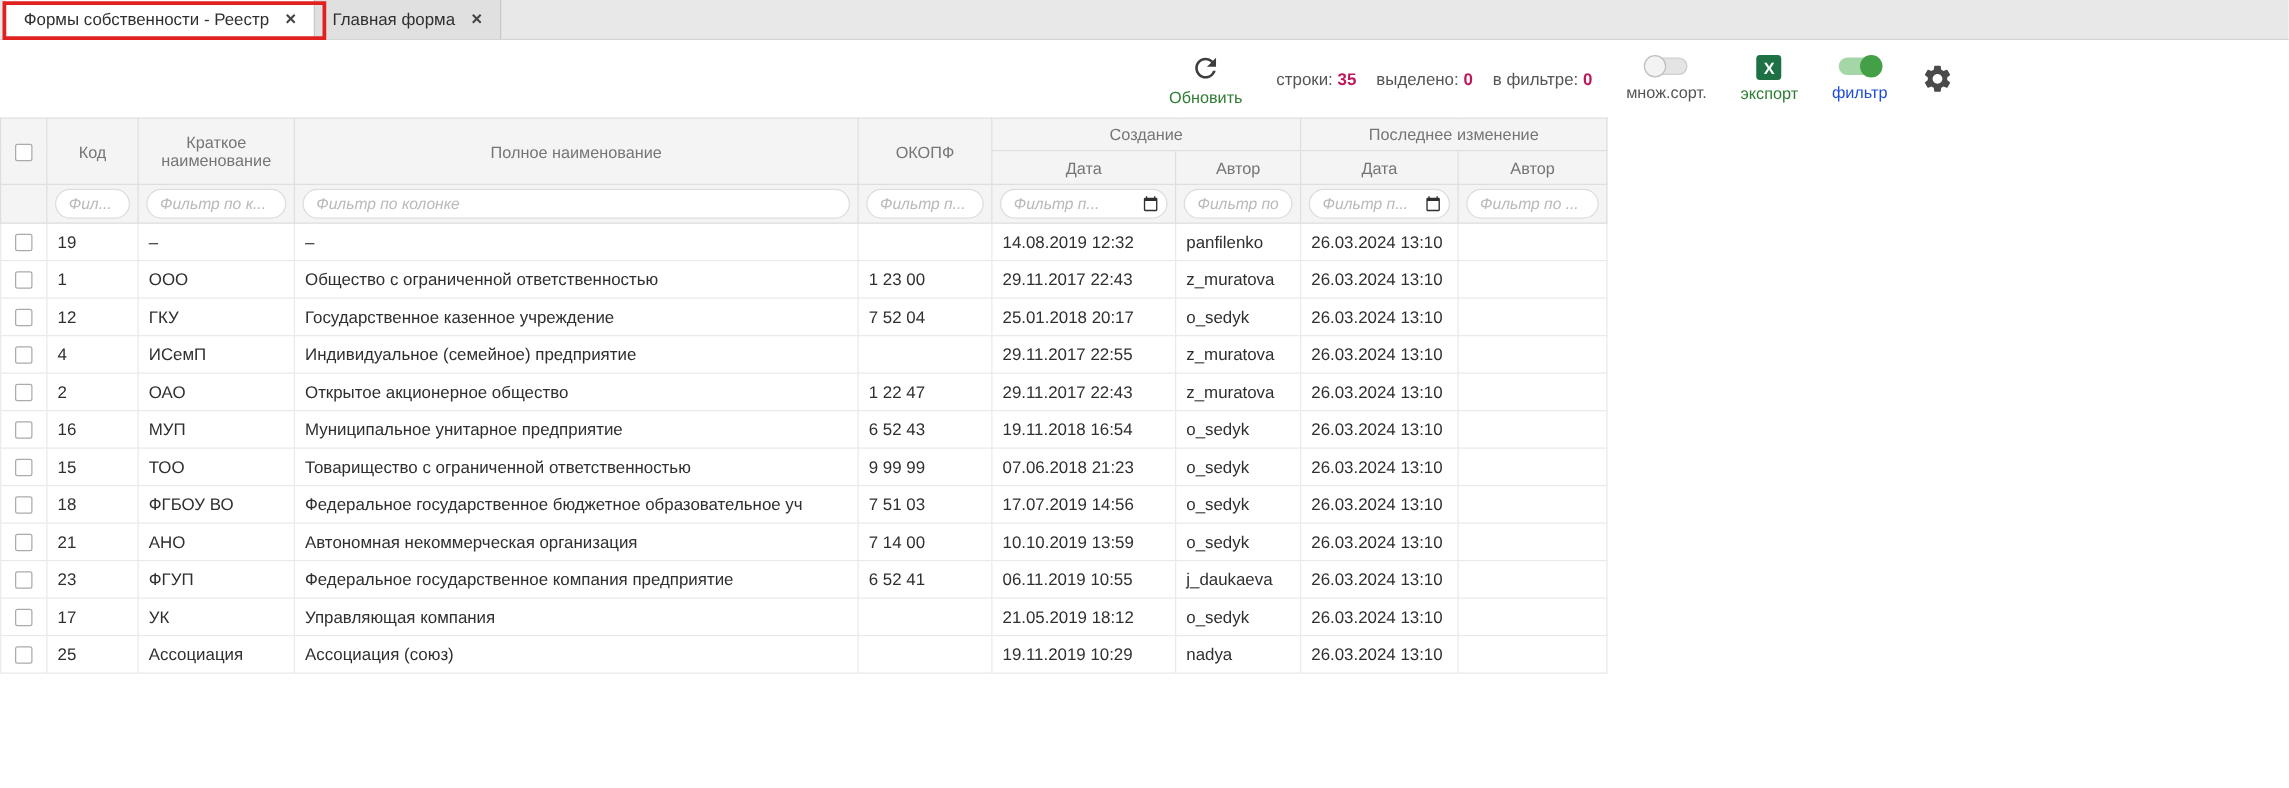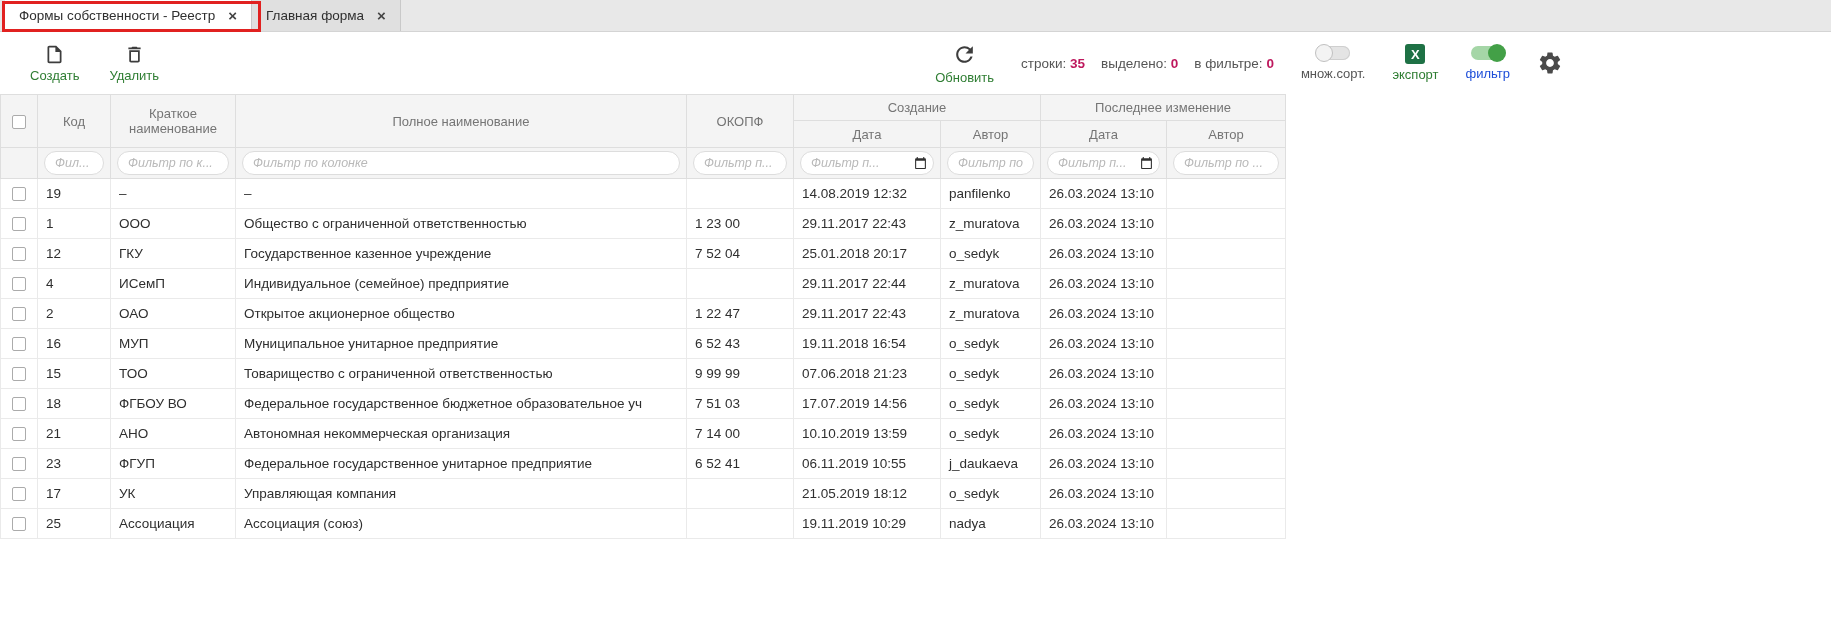--- a/index.html
+++ b/index.html
@@ -75,34 +75,20 @@
       <span class="tab-close">×</span>
     </div>
     <div class="tab inactive">
       <span>Главная форма</span>
       <span class="tab-close">×</span>
     </div>
     <div class="annotation-box"></div>
   </div>
 
   <div class="toolbar">
-    <div class="toolbar-left">
-      <div class="tool-btn">
-        <svg class="tool-icon" viewBox="0 0 24 24">
-            <path d="M14 2H6c-1.1 0-2 .9-2 2v16c0 1.1.89 2 1.99 2H18c1.1 0 2-.9 2-2V8l-6-6zm4 18H6V4h7v5h5v11z"></path>
-          </svg>
-        <span class="tool-label">Создать</span>
-      </div>
-      <div class="tool-btn">
-        <svg class="tool-icon" viewBox="0 0 24 24">
-            <path d="M16 9v10H8V9h8m-1.5-6h-5l-1 1H5v2h14V4h-3.5l-1-1zM18 7H6v12c0 1.1.9 2 2 2h8c1.1 0 2-.9 2-2V7z"></path>
-          </svg>
-        <span class="tool-label">Удалить</span>
-      </div>
-    </div>
 
     <div class="toolbar-right">
       <div class="tool-btn">
         <svg class="tool-icon big" viewBox="0 0 24 24">
             <path d="M17.65 6.35A7.958 7.958 0 0 0 12 4c-4.42 0-7.99 3.58-7.99 8s3.57 8 7.99 8c3.73 0 6.84-2.55 7.73-6h-2.08a5.99 5.99 0 0 1-5.65 4c-3.31 0-6-2.69-6-6s2.69-6 6-6c1.66 0 3.14.69 4.22 1.78L13 11h7V4l-2.35 2.35z"></path>
           </svg>
         <span class="tool-label">Обновить</span>
       </div>
 
       <div class="stats">
@@ -238,21 +224,21 @@
     <td>26.03.2024 13:10</td>
     <td></td>
   </tr>
 
   <tr>
     <td class="cb-cell"><input type="checkbox" style=""></td>
     <td>4</td>
     <td>ИСемП</td>
     <td>Индивидуальное (семейное) предприятие</td>
     <td></td>
-    <td>29.11.2017 22:44</td>
+    <td>29.11.2017 22:55</td>
     <td>z_muratova</td>
     <td>26.03.2024 13:10</td>
     <td></td>
   </tr>
 
   <tr>
     <td class="cb-cell"><input type="checkbox" style=""></td>
     <td>2</td>
     <td>ОАО</td>
     <td>Открытое акционерное общество</td>
@@ -308,21 +294,21 @@
     <td>10.10.2019 13:59</td>
     <td>o_sedyk</td>
     <td>26.03.2024 13:10</td>
     <td></td>
   </tr>
 
   <tr>
     <td class="cb-cell"><input type="checkbox" style=""></td>
     <td>23</td>
     <td>ФГУП</td>
-    <td>Федеральное государственное унитарное предприятие</td>
+    <td>Федеральное государственное компания предприятие</td>
     <td>6 52 41</td>
     <td>06.11.2019 10:55</td>
     <td>j_daukaeva</td>
     <td>26.03.2024 13:10</td>
     <td></td>
   </tr>
 
   <tr>
     <td class="cb-cell"><input type="checkbox" style=""></td>
     <td>17</td>

